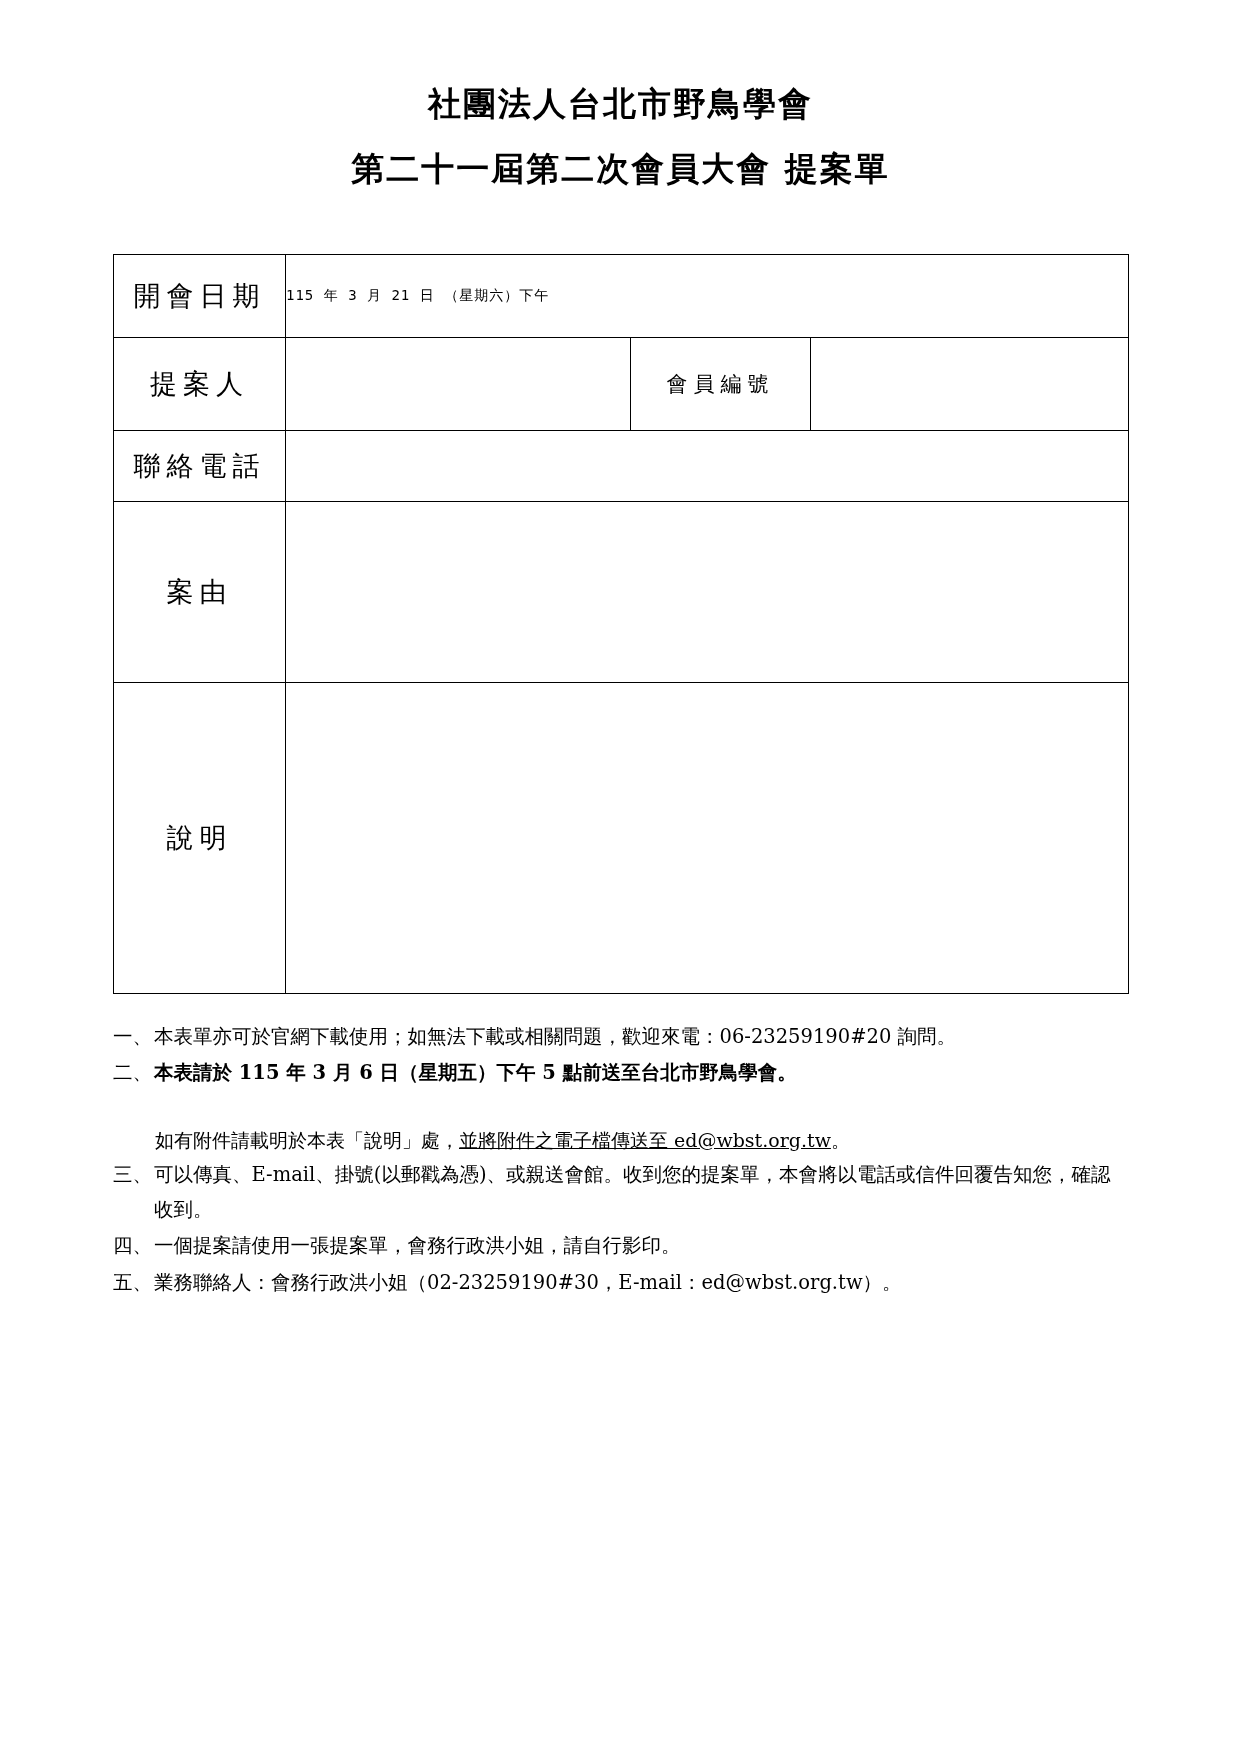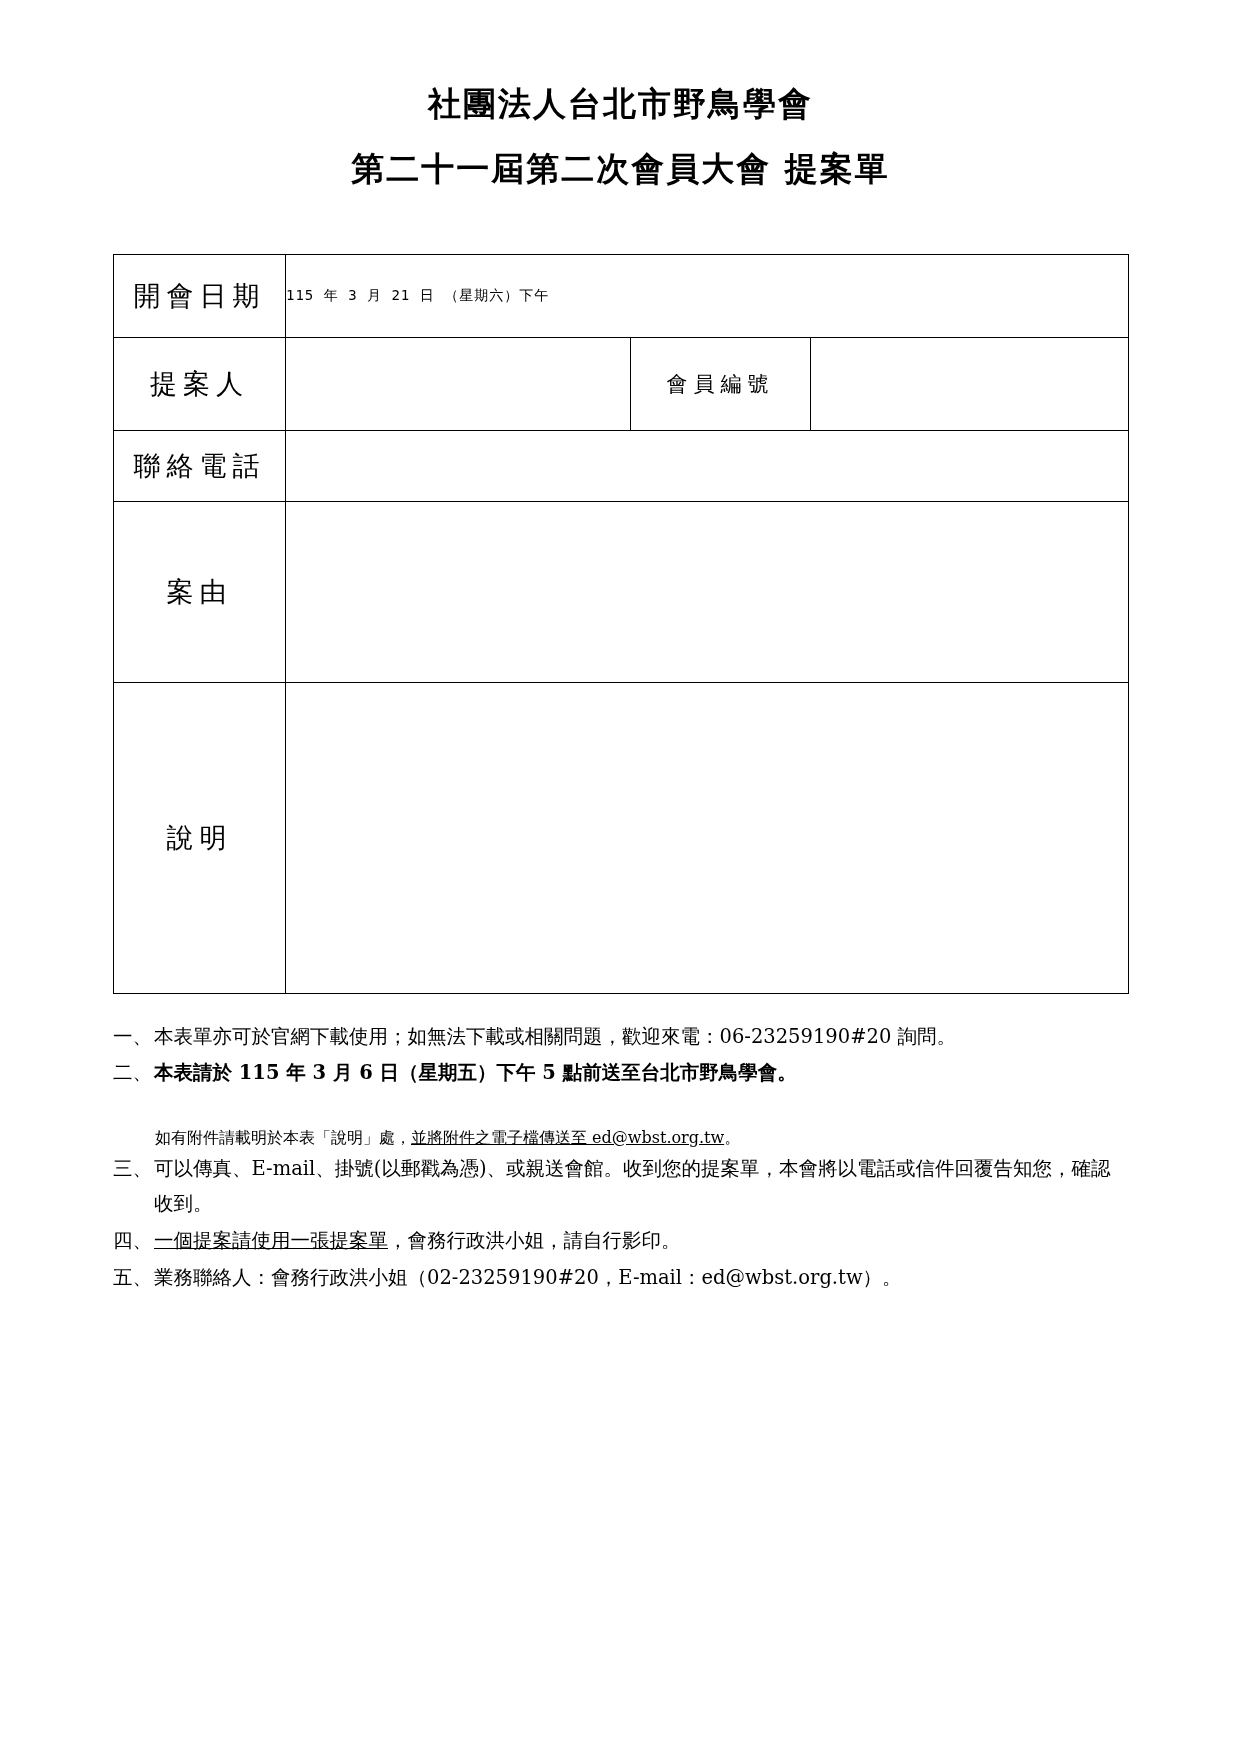--- a/index.html
+++ b/index.html
@@ -96,24 +96,24 @@
   }
   .note-num {
     white-space: nowrap;
     flex: 0 0 auto;
     padding-right: 2px;
   }
   .note-body {
     flex: 1 1 auto;
   }
   .bold { font-weight: bold; }
-  .ul { text-decoration: underline; }
+  .ul { }
   .sub-note {
     margin-left: 42px;
-    font-size: 16px;
+    font-size: 19px;
     line-height: 1.78;
     margin-top: 33px;
   }
   .link {
     text-decoration: underline;
     color: #000000;
   }
 </style>
 </head>
 <body>
@@ -180,17 +180,17 @@
       <span class="note-body">可以傳真、E-mail、掛號(以郵戳為憑)、或親送會館。收到您的提案單，本會將以電話或信件回覆告知您，確認收到。</span>
     </div>
 
     <div class="note">
       <span class="note-num">四、</span>
       <span class="note-body"><span class="ul">一個提案請使用一張提案單</span><span>，會務行政洪小姐，請自行影印。</span></span>
     </div>
 
     <div class="note">
       <span class="note-num">五、</span>
-      <span class="note-body">業務聯絡人：會務行政洪小姐（02-23259190#20，E-mail：ed@wbst.org.tw）。</span>
+      <span class="note-body">業務聯絡人：會務行政洪小姐（02-23259190#30，E-mail：ed@wbst.org.tw）。</span>
     </div>
 
   </div>
 </div>
 
 </body></html>

